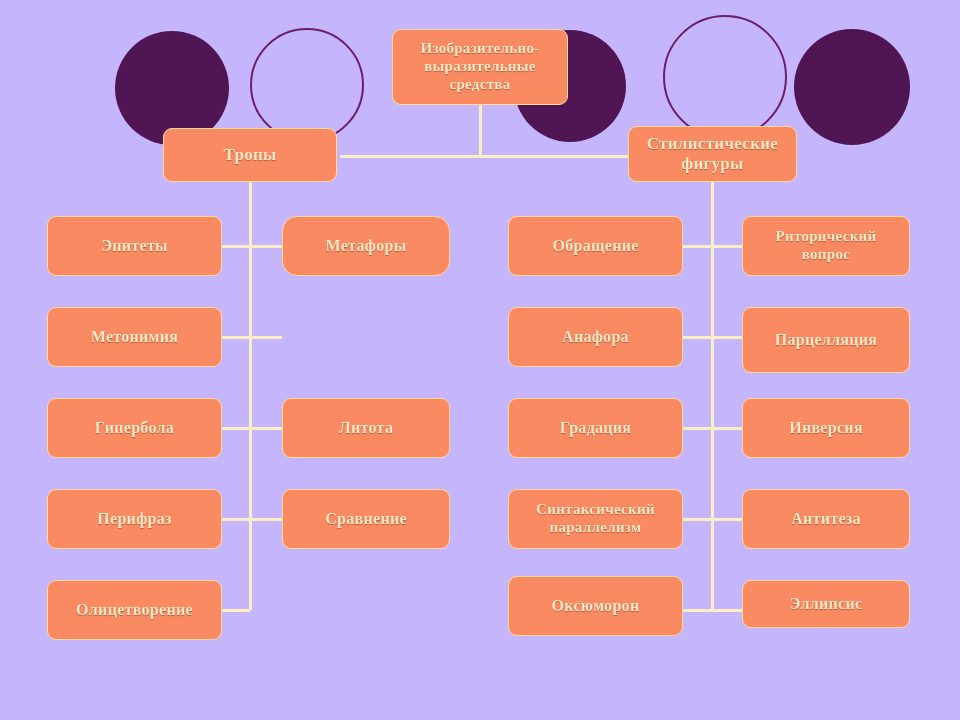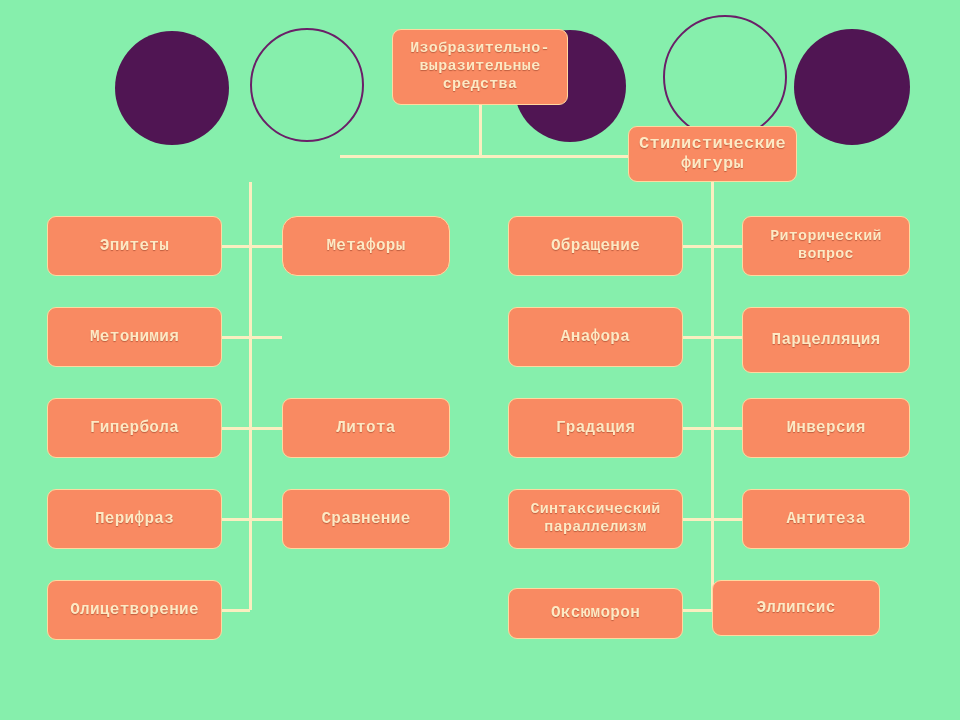--- a/index.html
+++ b/index.html
@@ -5,23 +5,23 @@
 <style>
   html, body {
     margin: 0;
     padding: 0;
     background: #2d0c1b;
   }
   #slide {
     position: relative;
     width: 960px;
     height: 720px;
-    background: #86efac;
+    background: #c4b5fd;
     overflow: hidden;
-    font-family: Liberation Mono, monospace;
+    font-family: Liberation Serif, serif;
   }
 
   
   .deco-layer {
     position: absolute;
     inset: 0;
     pointer-events: none;
     z-index: 0;
   }
   .circle-solid {
@@ -112,41 +112,42 @@
       <line x1="683" y1="519" x2="742" y2="519"></line>
       
       <line x1="683" y1="610" x2="742" y2="610"></line>
     </g>
   </svg>
 
   <div class="node root" style="left: 392px; top: 29px; width: 176px; height: 76px; white-space: pre-line;">Изобразительно-
 выразительные
 средства</div>
 
+  <div class="node branch" style="left:163px; top:128px; width:174px; height:54px;">Тропы</div>
 
   <div class="node branch" style="left: 628px; top: 126px; width: 169px; height: 56px; white-space: pre-line;">Стилистические
 фигуры</div>
 
   <div class="node leaf" style="left:47px; top:216px; width:175px; height:60px;">Эпитеты</div>
   <div class="node leaf" style="left:47px; top:307px; width:175px; height:60px;">Метонимия</div>
   <div class="node leaf" style="left:47px; top:398px; width:175px; height:60px;">Гипербола</div>
   <div class="node leaf" style="left:47px; top:489px; width:175px; height:60px;">Перифраз</div>
   <div class="node leaf" style="left:47px; top:580px; width:175px; height:60px;">Олицетворение</div>
 
   <div class="node leaf" style="left:282px; top:216px; width:168px; height:60px;border-radius:15px;">Метафоры</div>
   <div class="node leaf" style="left:282px; top:398px; width:168px; height:60px;">Литота</div>
   <div class="node leaf" style="left:282px; top:489px; width:168px; height:60px;">Сравнение</div>
 
   <div class="node leaf" style="left:508px; top:216px; width:175px; height:60px;">Обращение</div>
   <div class="node leaf" style="left:508px; top:307px; width:175px; height:60px;">Анафора</div>
   <div class="node leaf" style="left:508px; top:398px; width:175px; height:60px;">Градация</div>
   <div class="node leaf two" style="left: 508px; top: 489px; width: 175px; height: 60px; white-space: pre-line;">Синтаксический
 параллелизм</div>
-  <div class="node leaf" style="left:508px; top:588px; width:175px; height:51px;">Оксюморон</div>
+  <div class="node leaf" style="left:508px; top:576px; width:175px; height:60px;">Оксюморон</div>
 
   <div class="node leaf two" style="left: 742px; top: 216px; width: 168px; height: 60px; white-space: pre-line;">Риторический
 вопрос</div>
   <div class="node leaf" style="left:742px; top:307px; width:168px; height:66px;">Парцелляция</div>
   <div class="node leaf" style="left:742px; top:489px; width:168px; height:60px;">Антитеза</div>
   <div class="node leaf" style="left:742px; top:398px; width:168px; height:60px;">Инверсия</div>
-  <div class="node leaf" style="left:712px; top:580px; width:168px; height:56px;">Эллипсис</div>
+  <div class="node leaf" style="left:742px; top:580px; width:168px; height:48px;">Эллипсис</div>
 
 </div>
 
 </body></html>

